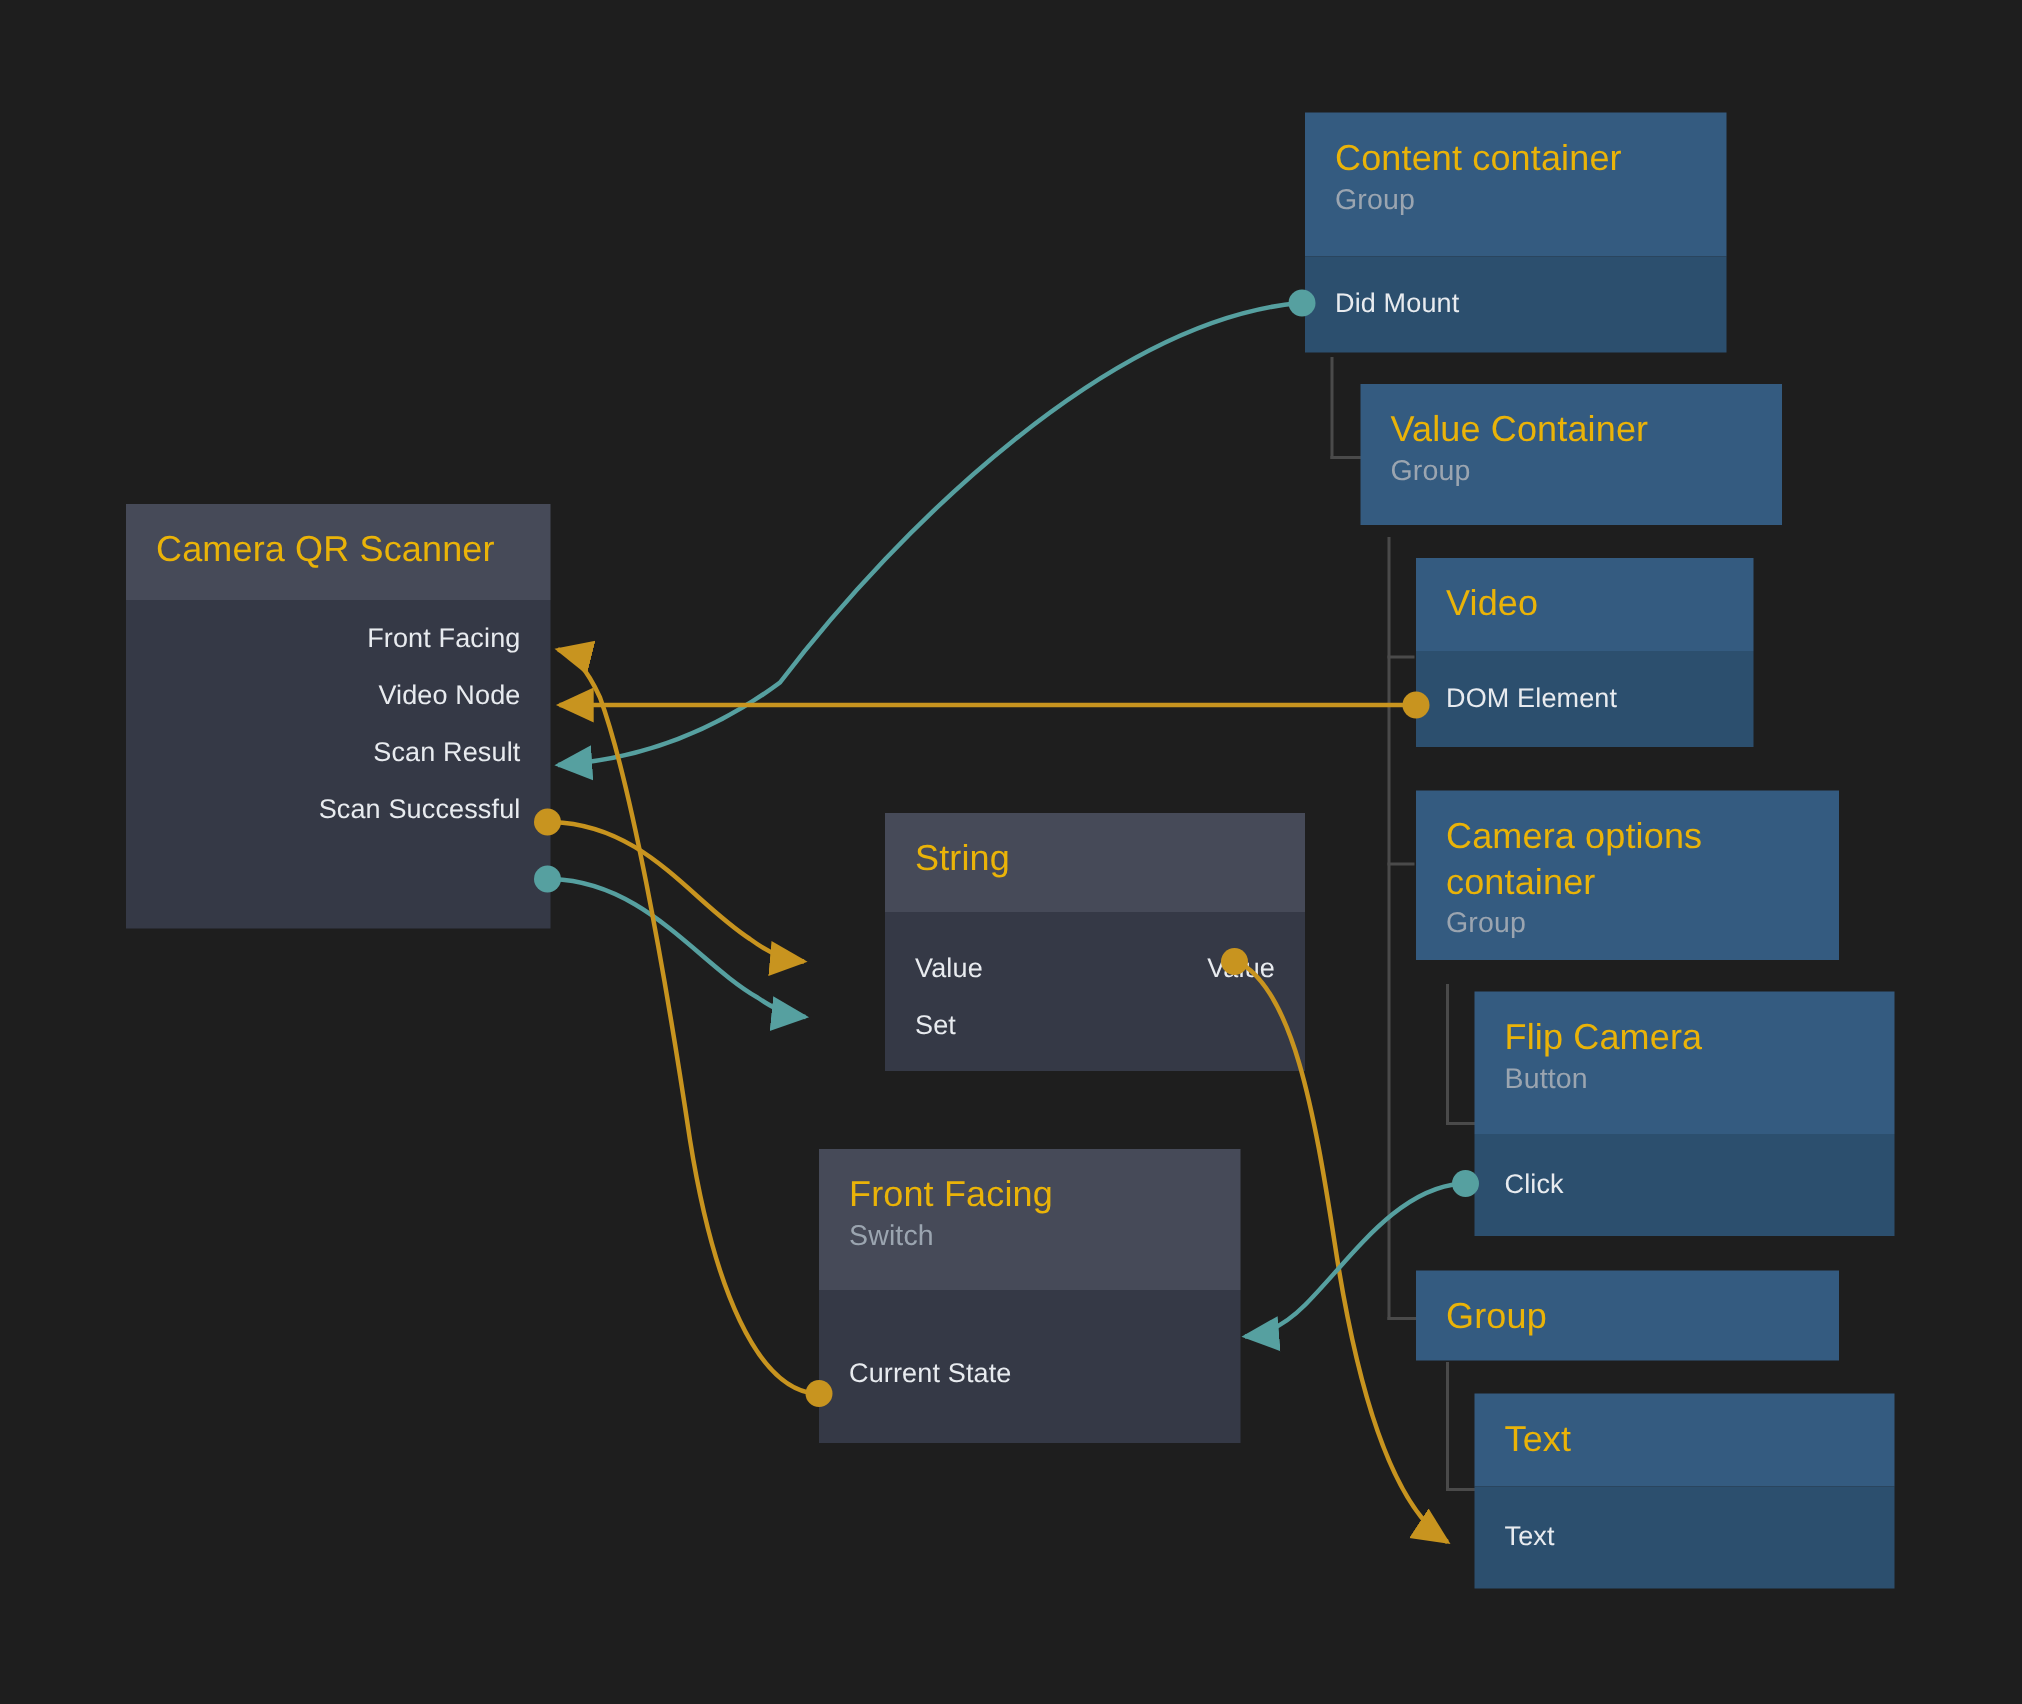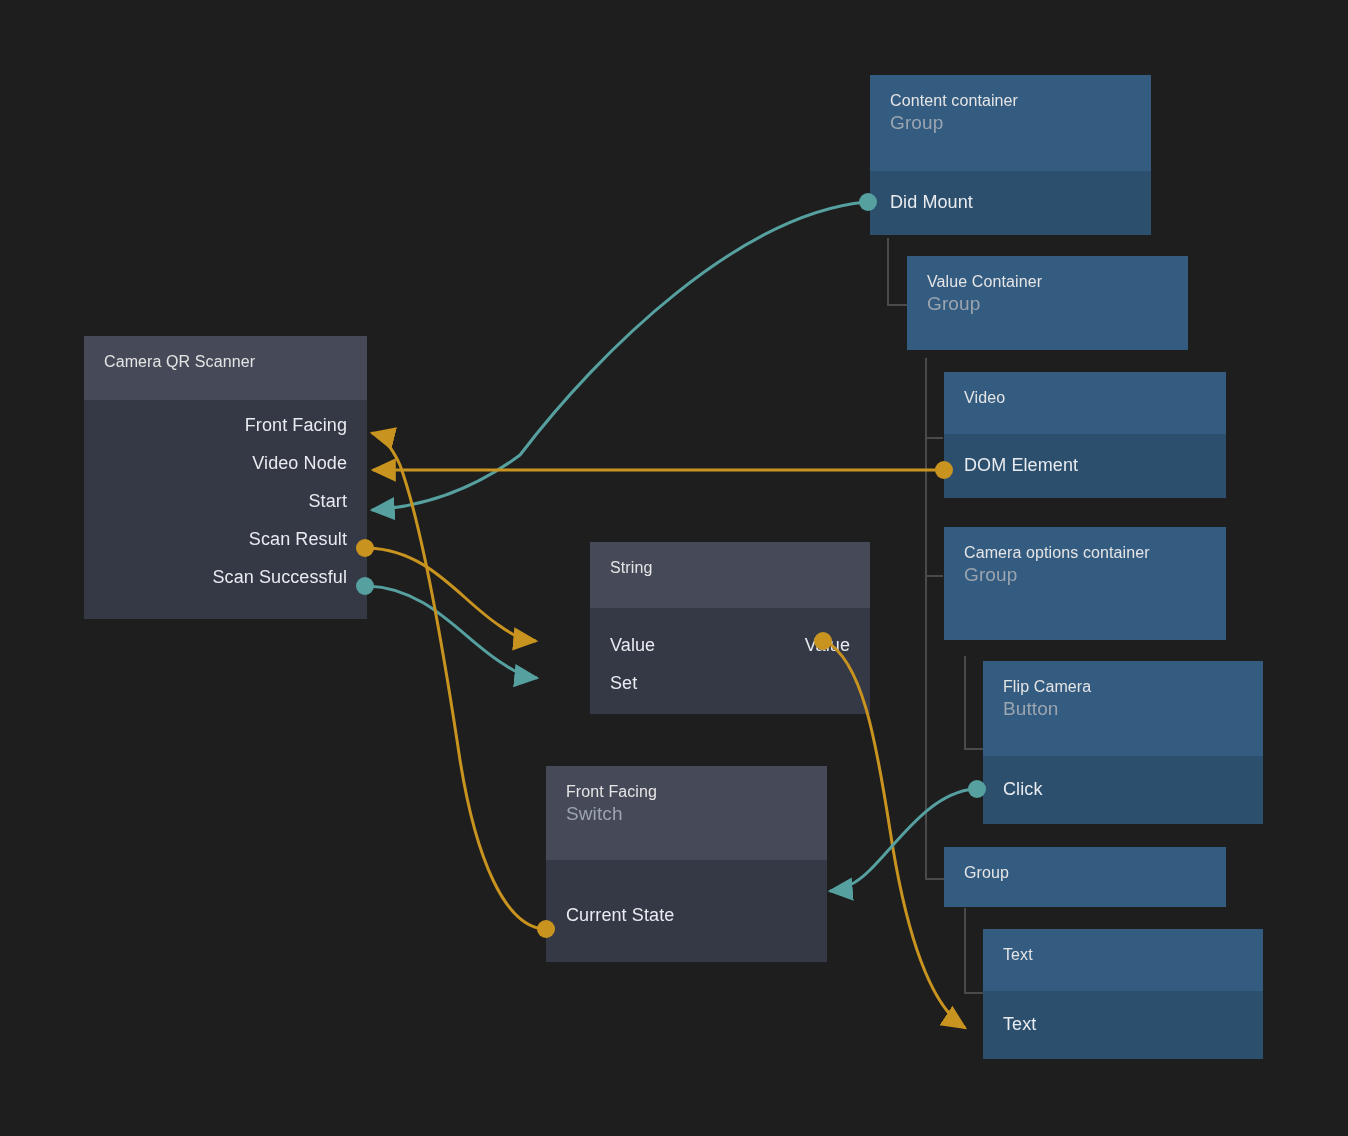--- a/index.html
+++ b/index.html
@@ -45,22 +45,22 @@
   .node {
     position: absolute;
     z-index: 3;
     box-sizing: border-box;
   }
   .node .hdr {
     padding: 16px 20px 14px 20px;
     box-sizing: border-box;
   }
   .node .hdr .title {
-    font-size: 16px;
-    color: #e5e5e5;
+    font-size: 24px;
+    color: #eab308;
     line-height: 1.28;
     letter-spacing: 0.1px;
   }
   .node .hdr .subtitle {
     font-size: 19px;
     color: #9ba5b0;
     line-height: 1.28;
     letter-spacing: 0.1px;
   }
   .node .body {
@@ -159,23 +159,20 @@
       <div class="title">Camera QR Scanner</div>
     </div>
     <div class="body" style="height:219px;">
       <div class="port right">
         <span class="plabel">Front Facing</span>
       </div>
       <div class="port right">
         <span class="plabel">Video Node</span>
       </div>
       <div class="port right">
-        <span class="plabel">Start</span>
-      </div>
-      <div class="port right">
         <span class="plabel">Scan Result</span>
       </div>
       <div class="port right">
         <span class="plabel">Scan Successful</span>
       </div>
     </div>
   </div>
 
   <div class="node blue" style="left:870px; top:75px; width:281px;">
     <div class="hdr" style="height:96px;">
@@ -189,21 +186,21 @@
     </div>
   </div>
 
   <div class="node blue flat" style="left:907px; top:256px; width:281px;">
     <div class="hdr" style="height:94px;">
       <div class="title">Value Container</div>
       <div class="subtitle">Group</div>
     </div>
   </div>
 
-  <div class="node blue" style="left:944px; top:372px; width:282px;">
+  <div class="node blue" style="left:944px; top:372px; width:225px;">
     <div class="hdr" style="height:62px;">
       <div class="title">Video</div>
     </div>
     <div class="body" style="height:64px; padding-top:12px;">
       <div class="port left">
         <span class="plabel">DOM Element</span>
       </div>
     </div>
   </div>
 

